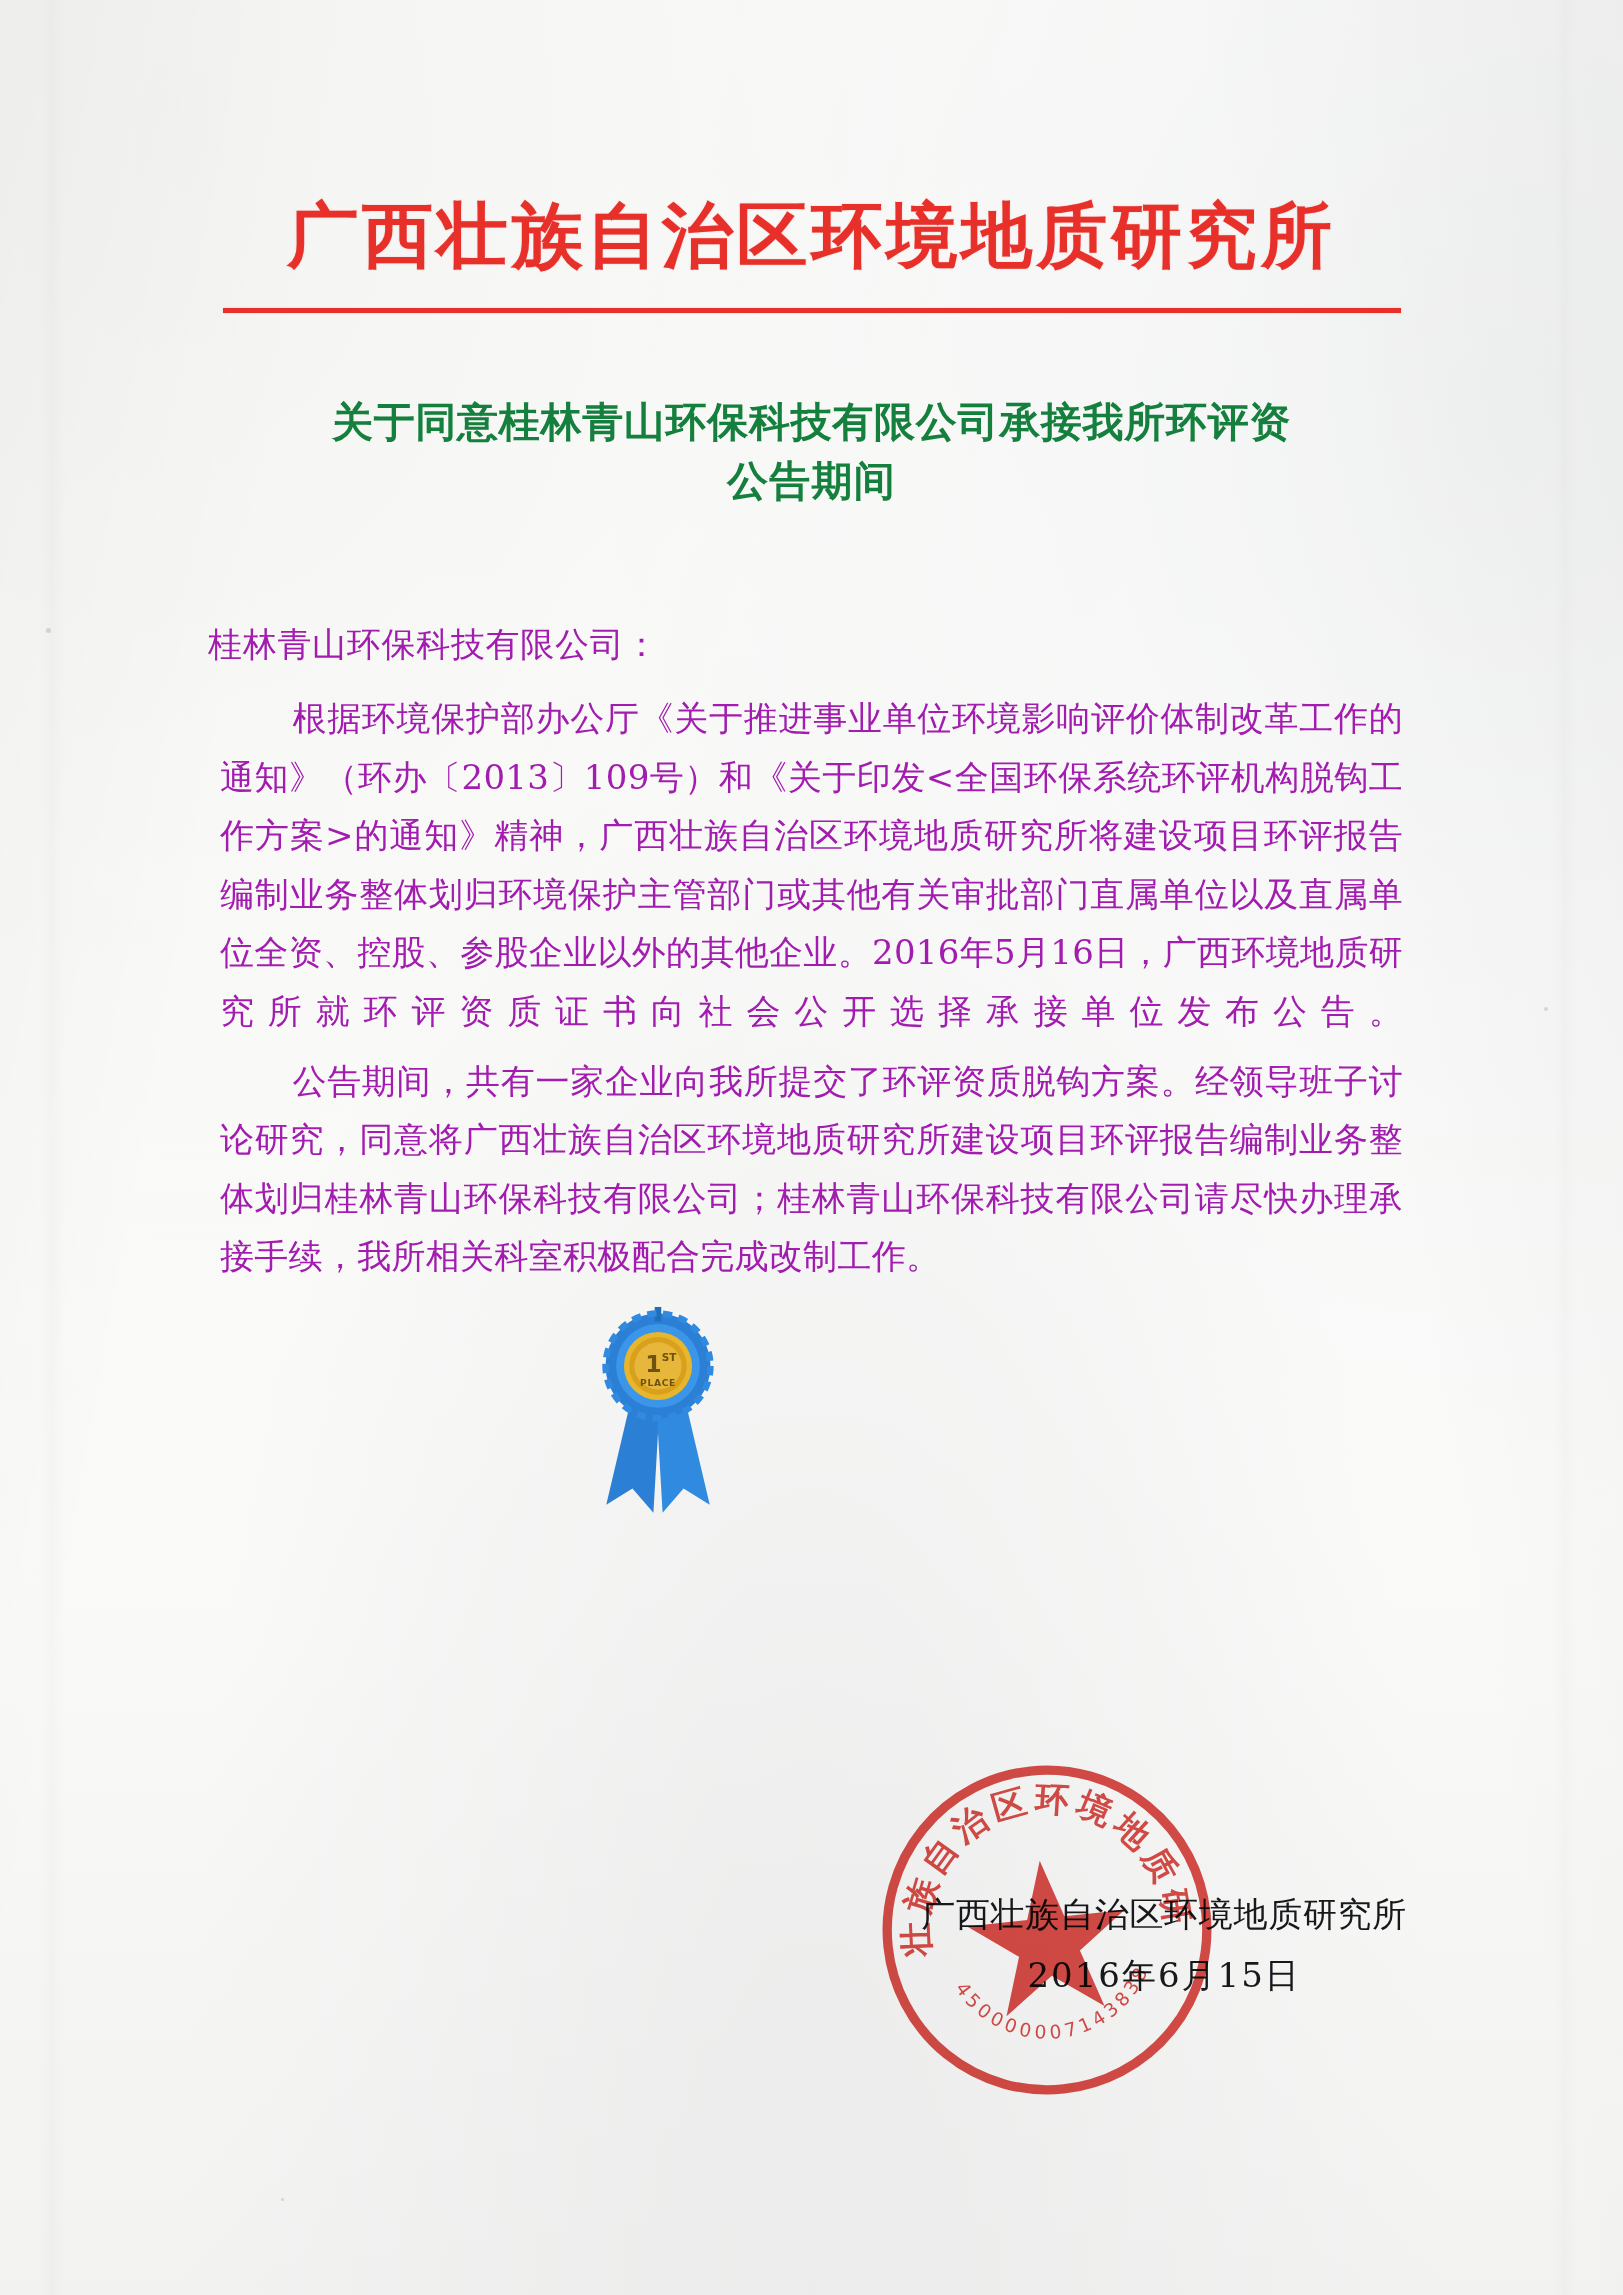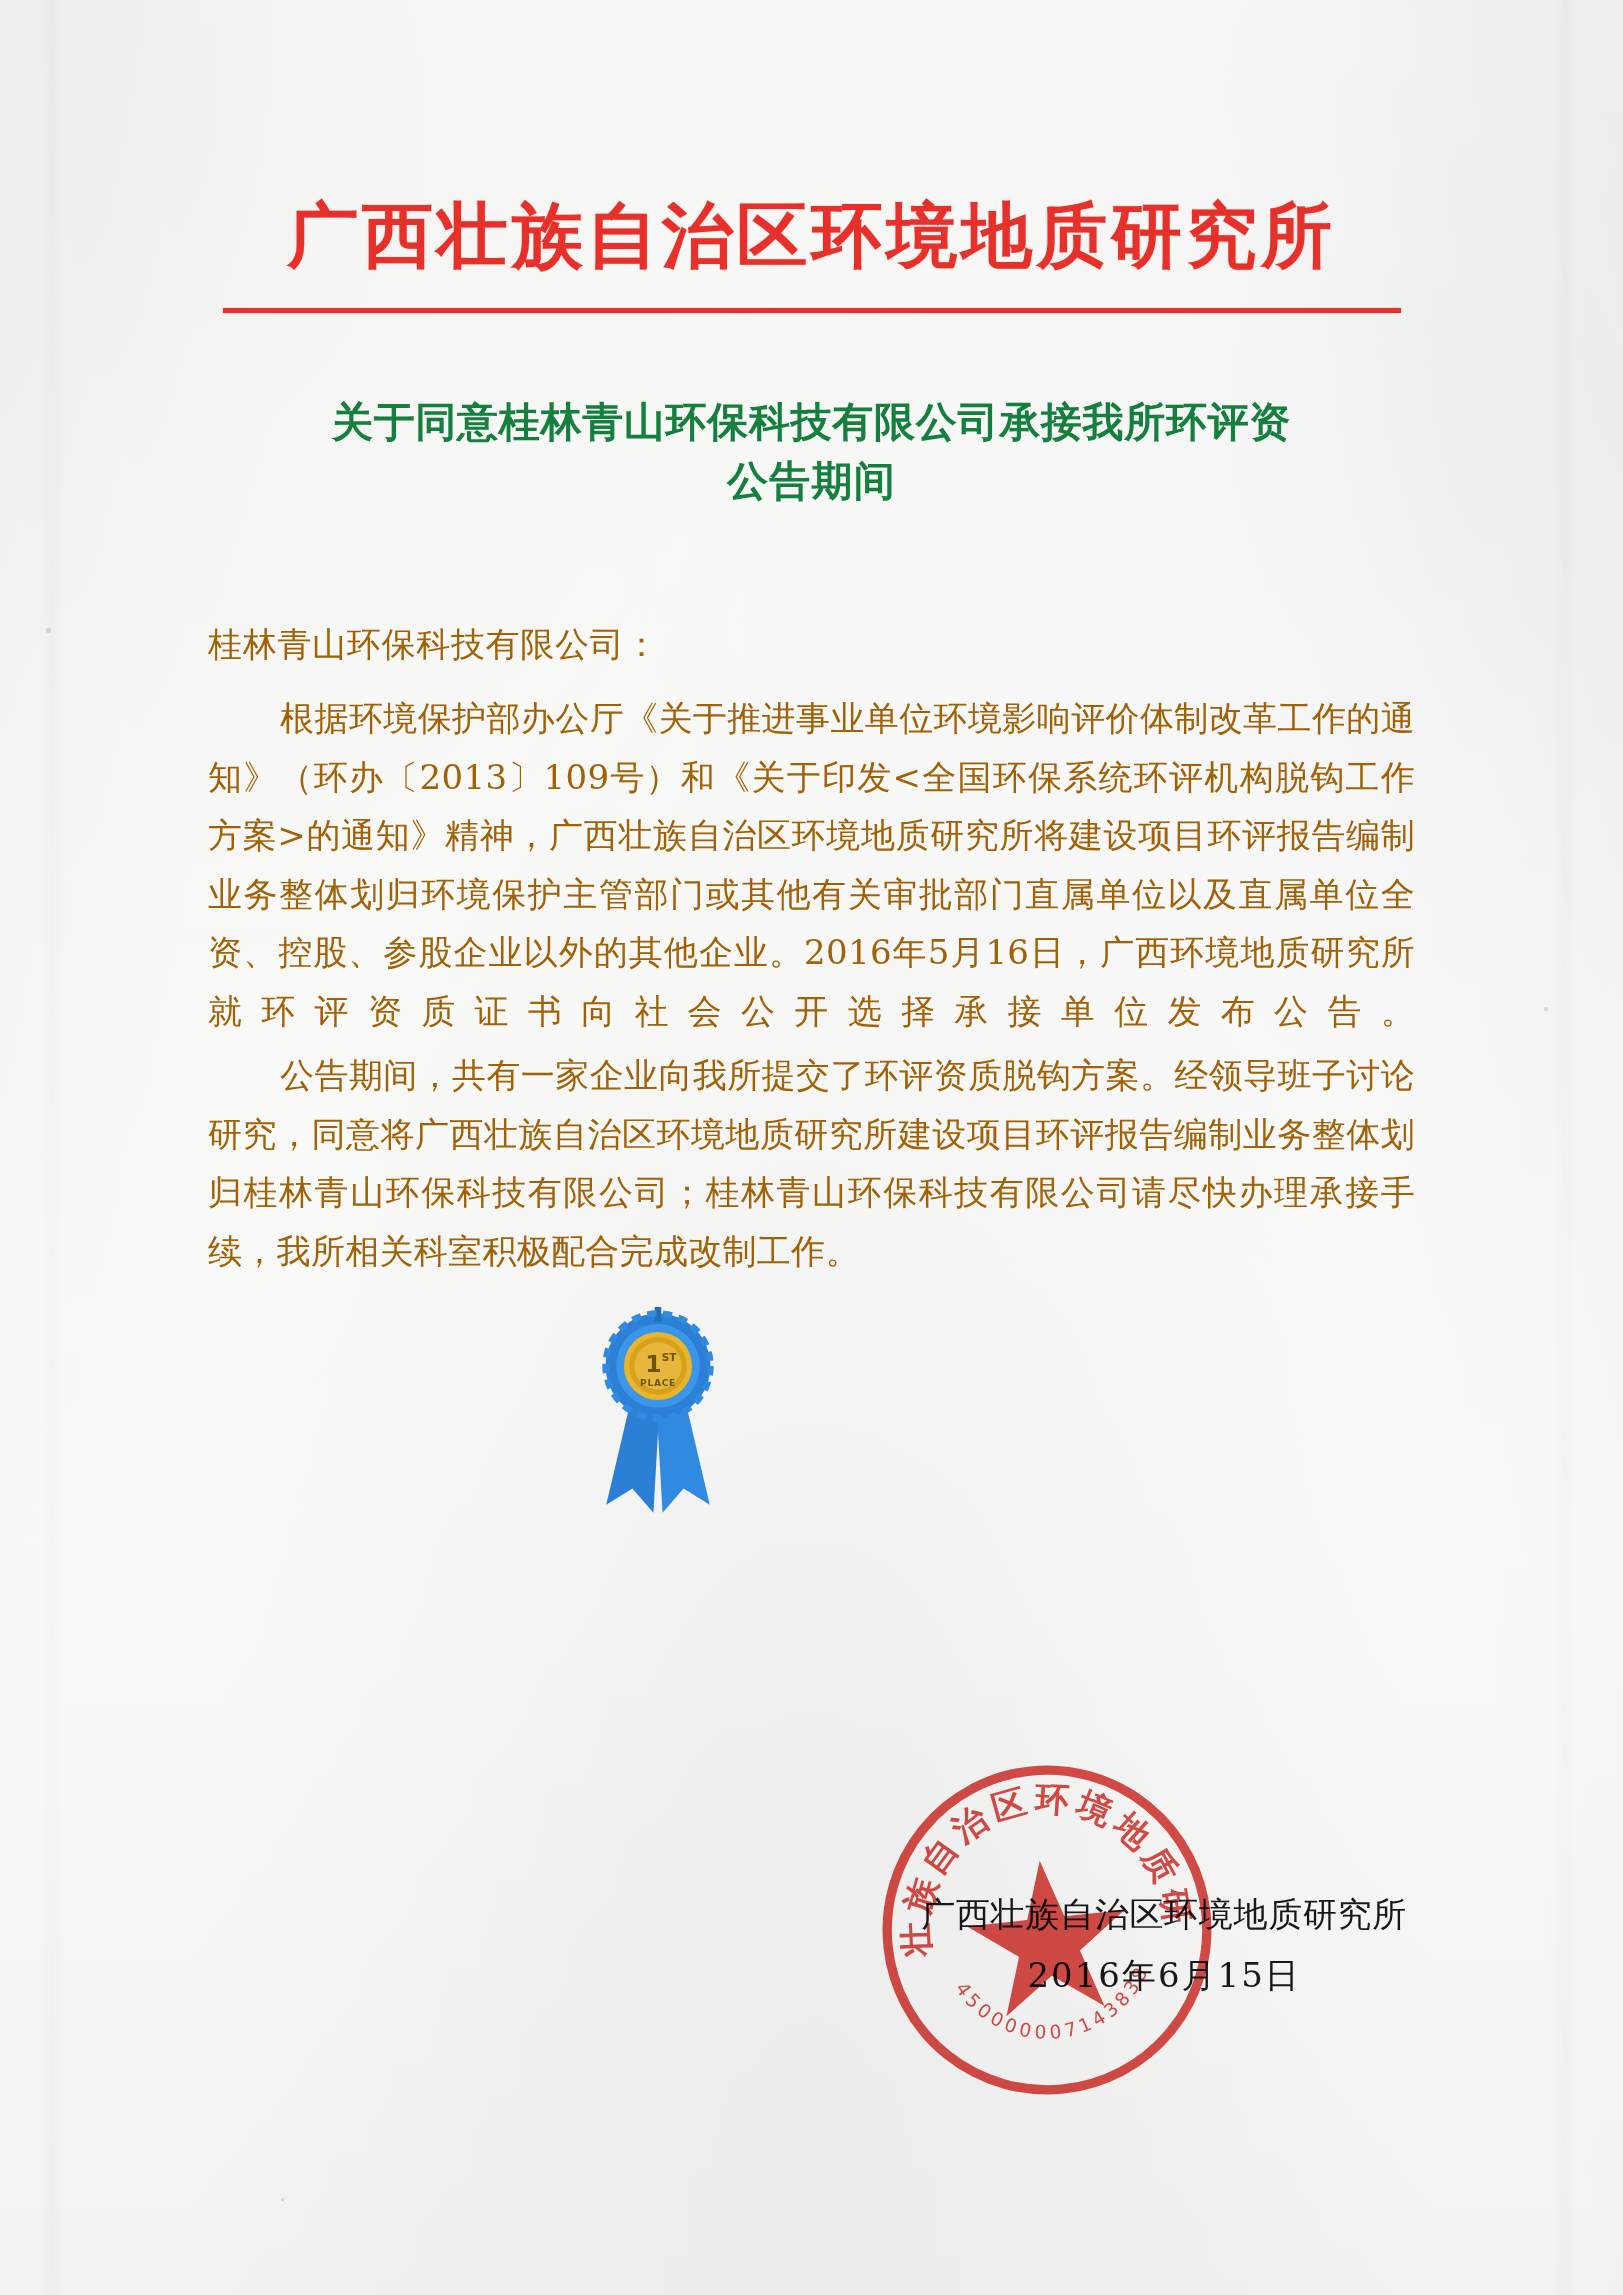--- a/index.html
+++ b/index.html
@@ -90,29 +90,29 @@
   .doc-title .t-line.second { letter-spacing: 1.3px; }
 
   
   .body-block {
     position: absolute;
     left: 208px;
     right: 208px;
     top: 615px;
     font-family: "DejaVu Serif", "Liberation Serif", serif;
     font-size: 34px;
-    color: #a16207;
+    color: #a21caf;
     line-height: 1.72;
   }
   .salutation {
     margin: 0 0 15.7px 0;
     letter-spacing: 0.7px;
   }
   .para {
-    margin: 0;
+    margin: 12px;
     text-align: justify;
     text-align-last: justify;
     letter-spacing: 0.3px;
   }
   .para .lead { display: inline-block; width: 72px; }
   .para.last-loose { text-align-last: left; }
 
   
   .signature {
     position: absolute;

